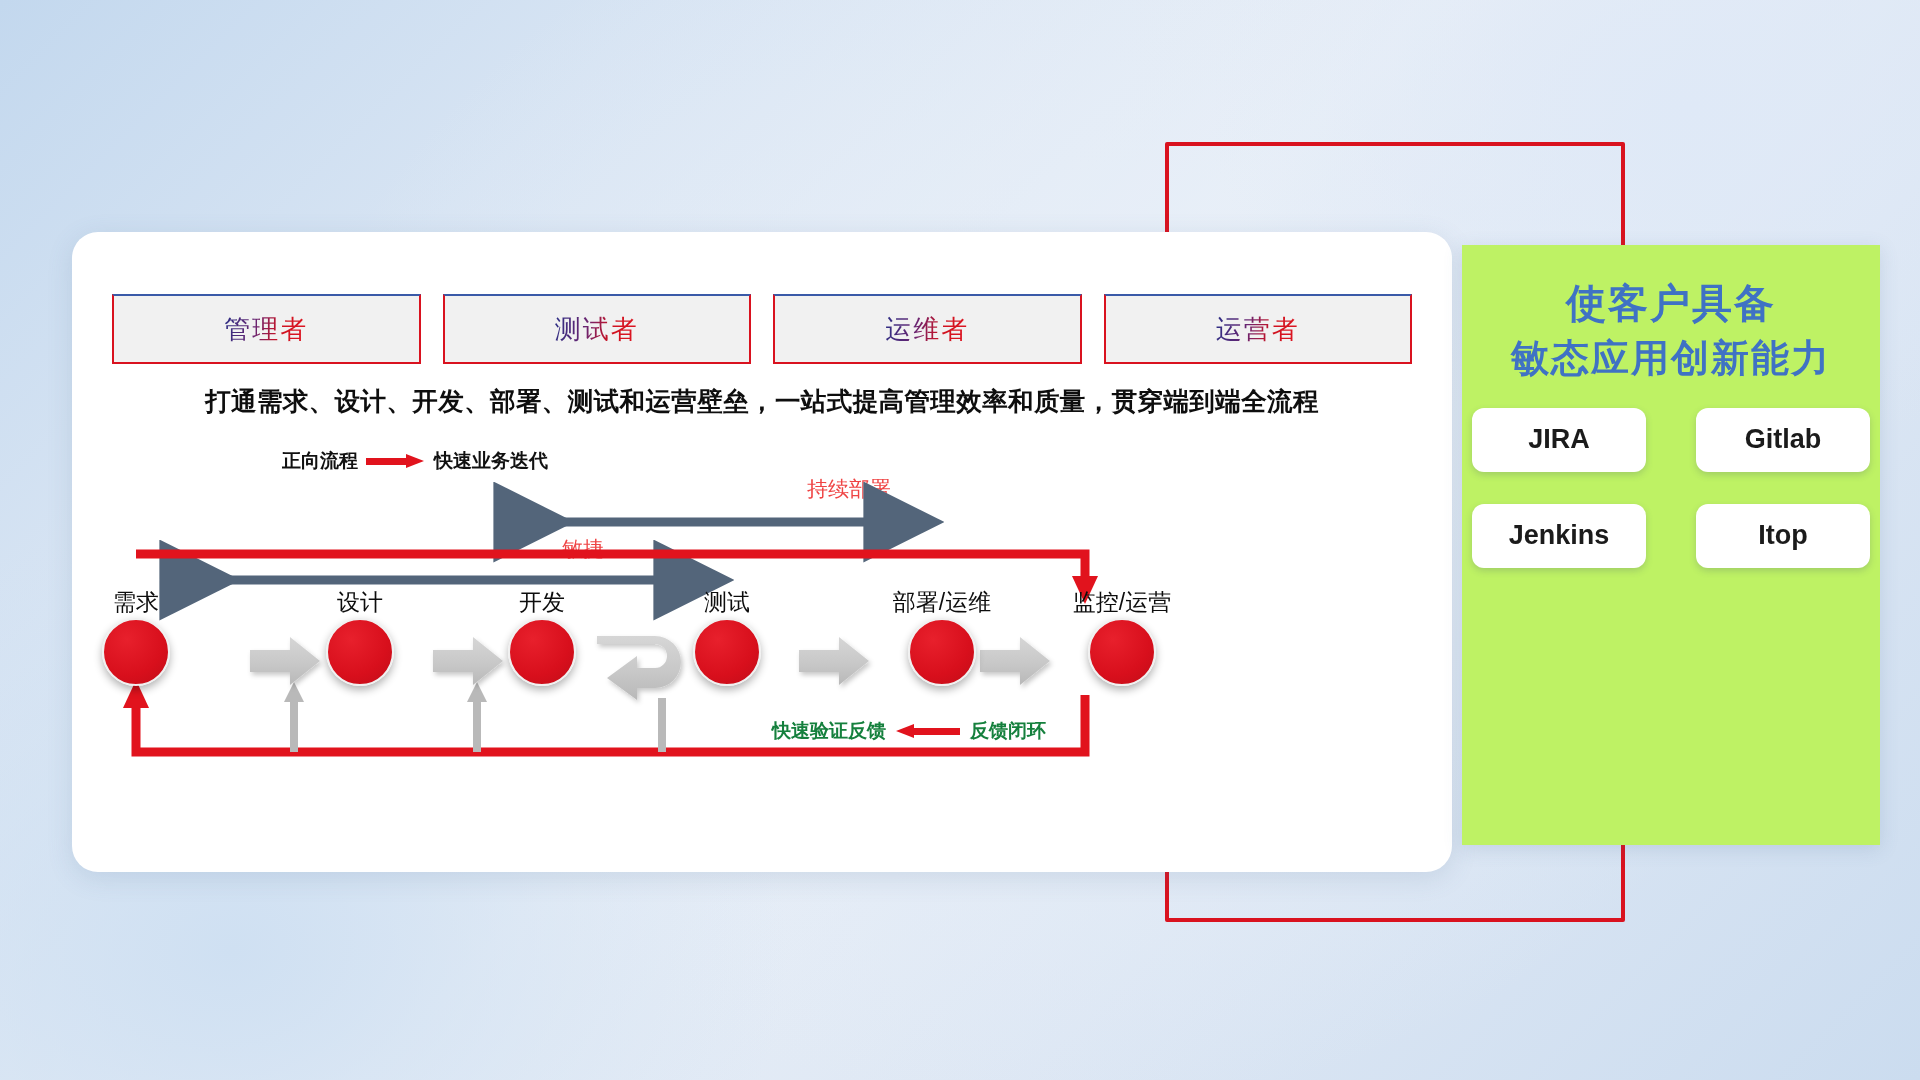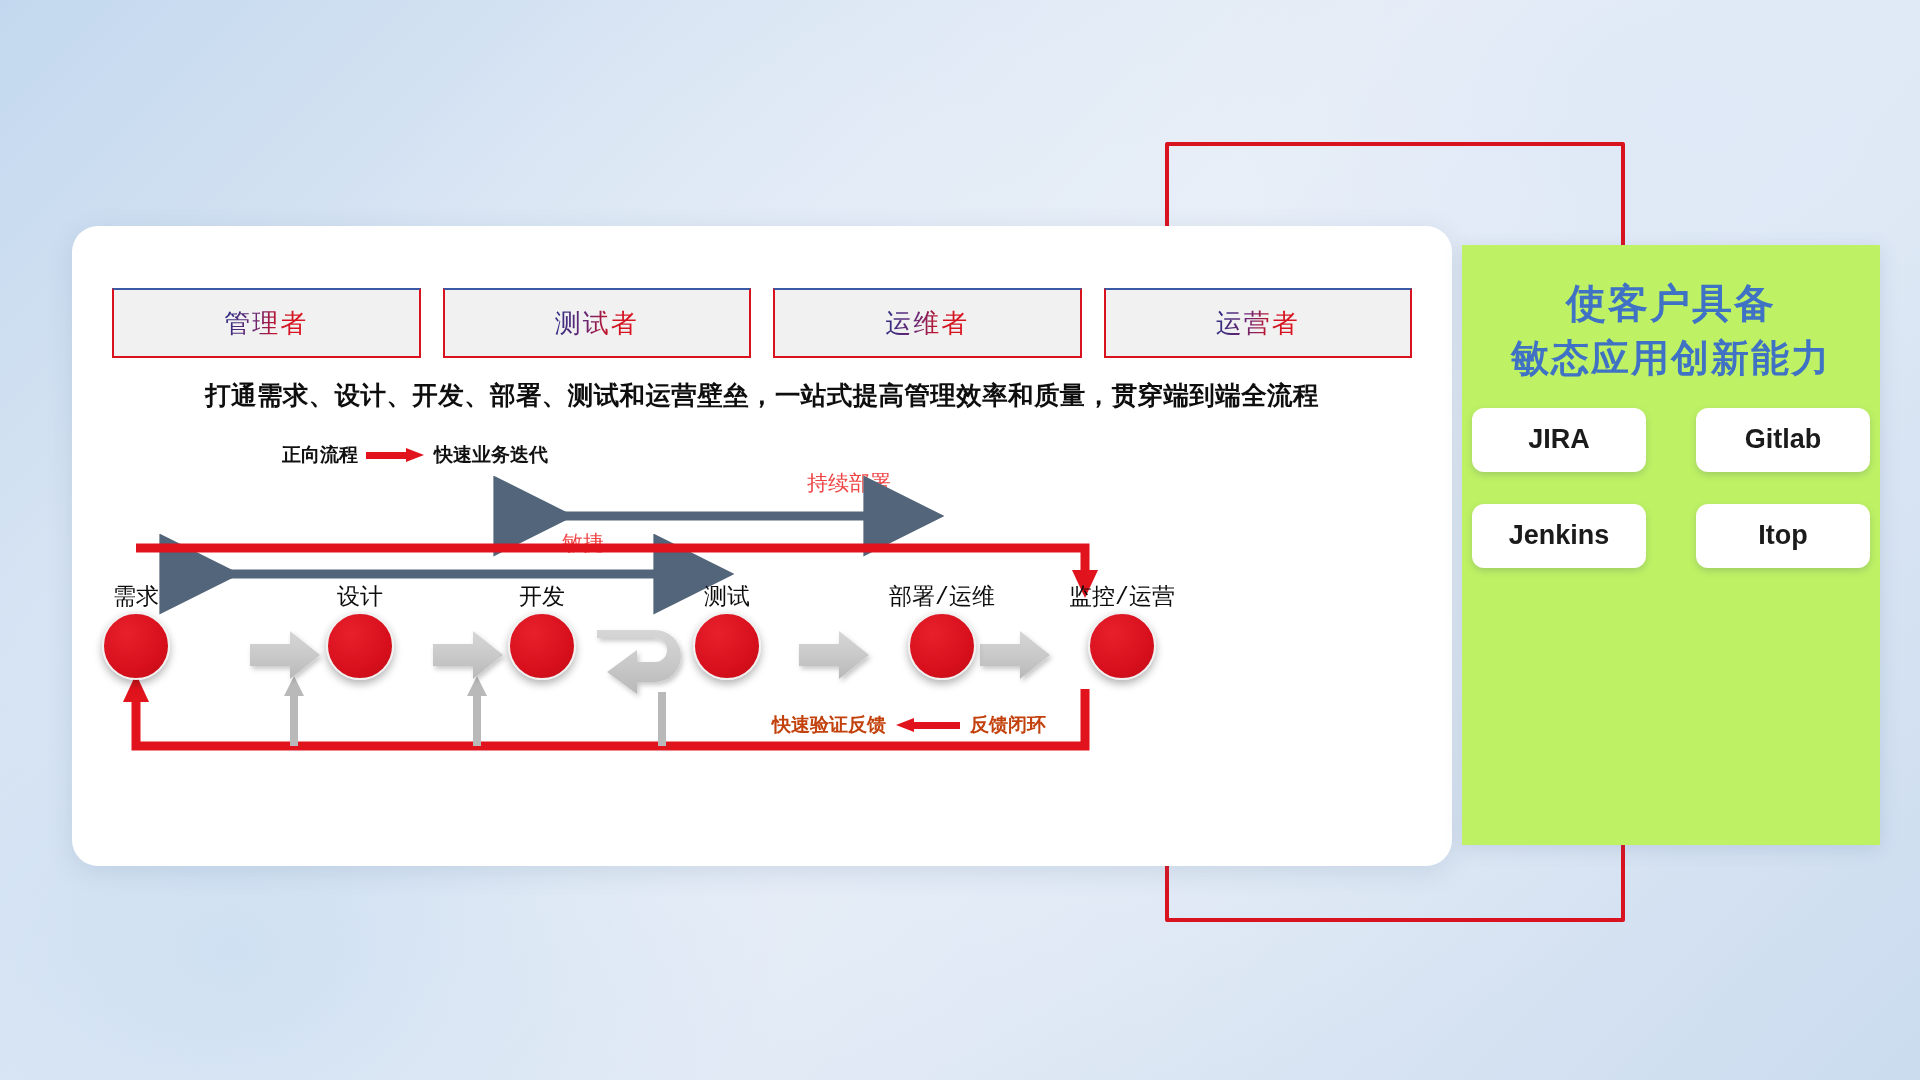--- a/index.html
+++ b/index.html
@@ -21,27 +21,26 @@
     left: 1165px; top: 142px;
     width: 460px; height: 780px;
     border: 4px solid #d9121f;
     border-radius: 2px;
     z-index: 1;
   }
 
   
   .main-card {
     position: absolute;
-    left: 72px; top: 226px;
+    left: 72px; top: 232px;
     width: 1380px; height: 640px;
     background: #ffffff;
     border-radius: 26px;
     box-shadow: 0 6px 26px rgba(80,110,150,0.16);
     z-index: 3;
-    font-family: Liberation Mono, monospace;
   }
 
   
   .roles {
     position: absolute;
     left: 40px; top: 62px;
     width: 1300px;
     display: flex;
     gap: 22px;
   }
@@ -97,21 +96,21 @@
     border-top: 7px solid transparent;
     border-bottom: 7px solid transparent;
     border-left: 18px solid #e1131d;
   }
 
   
   .legend-feedback {
     position: absolute;
     left: 700px; top: 486px;
     display: flex; align-items: center; gap: 10px;
-    font-size: 19px; font-weight: bold; color: #c2410c;
+    font-size: 19px; font-weight: bold; color: #15803d;
   }
   .legend-arrow-red-left {
     width: 64px; height: 14px; position: relative;
   }
   .legend-arrow-red-left::before {
     content: ""; position: absolute; right: 0; top: 4px;
     width: 46px; height: 7px; background: #e1131d;
   }
   .legend-arrow-red-left::after {
     content: ""; position: absolute; left: 0; top: 0;

